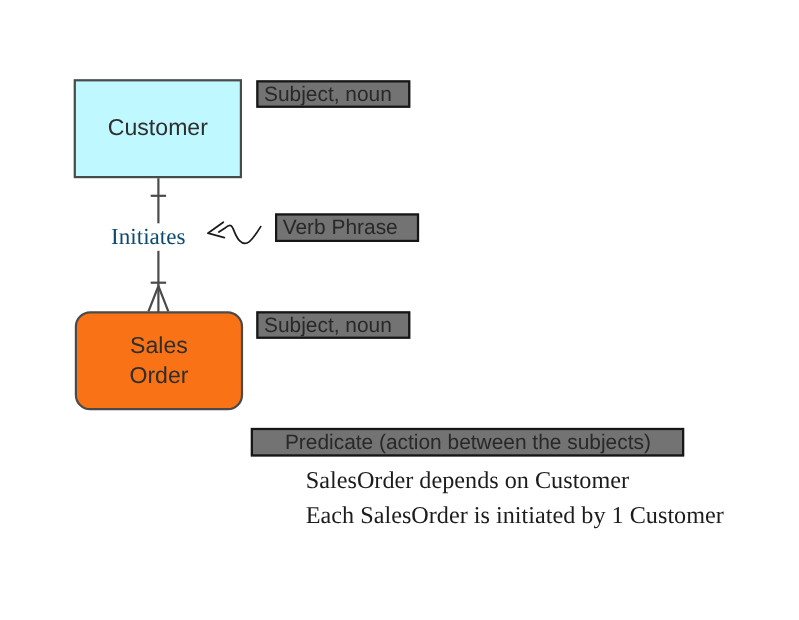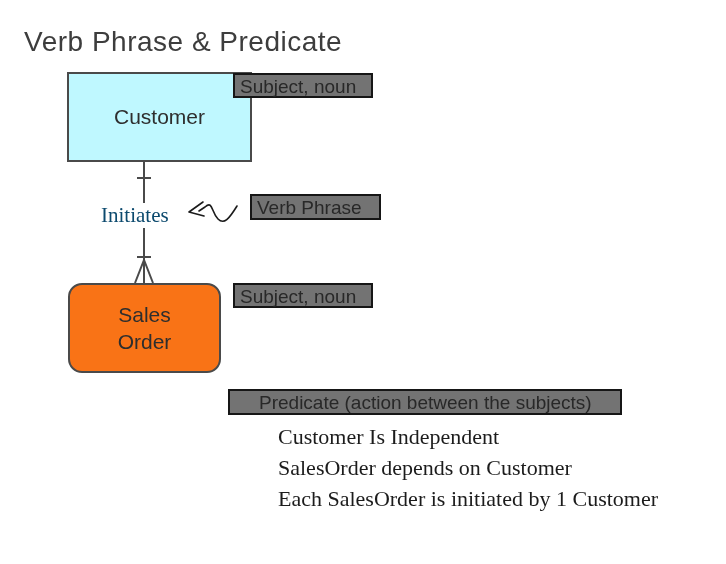--- a/index.html
+++ b/index.html
@@ -9,21 +9,21 @@
   }
   .title{
     position:absolute;left:24px;top:26px;
     font-size:28px;color:#3d3d3d;letter-spacing:0.5px;
   }
   .entity{
     position:absolute;display:flex;align-items:center;justify-content:center;
     border:2px solid #4a4a4a;color:#2e2e2e;font-size:21px;text-align:center;
     box-sizing:border-box;
   }
-  .entity.customer{left:67px;top:72px;width:185px;height:90px;background:#bff8ff;}
+  .entity.customer{left:67px;top:72px;width:153px;height:90px;background:#bff8ff;}
   .entity.sales-order{left:68px;top:283px;width:153px;height:90px;background:#f97316;border-radius:14px;line-height:27px;}
   .callout{
     position:absolute;border:2px solid #161616;background:#737373;color:#282828;
     font-size:19px;line-height:21px;padding:1px 0 0 5px;box-sizing:border-box;white-space:nowrap;
   }
   .callout.subject-top{left:233px;top:73px;width:140px;height:25px;}
   .callout.verb-phrase{left:250px;top:194px;width:131px;height:26px;}
   .callout.subject-bottom{left:233px;top:283px;width:140px;height:25px;}
   .callout.predicate{left:228px;top:389px;width:394px;height:26px;padding-left:29px;}
   .rel-label{
@@ -37,21 +37,20 @@
     position:absolute;left:278px;top:421px;z-index:1;
     font-family:"Liberation Serif",serif;font-size:22px;color:#1c1c1c;
   }
   .predicate-lines div{height:31px;line-height:31px;white-space:nowrap;}
 </style>
 </head>
 <body>
 
 <div class="canvas">
 
-  <div class="title">Verb Phrase &amp; Predicate</div>
 
   <svg class="overlay" width="726" height="564" viewBox="0 0 726 564">
     <g stroke="#4a4a4a" stroke-width="2" fill="none">
       <line x1="144" y1="162" x2="144" y2="284"></line>
       <line x1="137" y1="178" x2="151" y2="178"></line>
       <line x1="137" y1="257" x2="151" y2="257"></line>
       <path d="M 135 283 L 144 260 L 153 283"></path>
     </g>
     <g stroke="#1b1b1b" stroke-width="1.6" fill="none" stroke-linecap="round" stroke-linejoin="round">
       <path d="M 237 206 C 229 219 224 225 218 219 C 211 212 213 200 205 207 L 199 211"></path>
@@ -74,18 +73,17 @@
 
   <div class="callout subject-top">Subject, noun</div>
 
   <div class="callout verb-phrase">Verb Phrase</div>
 
   <div class="callout subject-bottom">Subject, noun</div>
 
   <div class="callout predicate">Predicate (action between the subjects)</div>
 
   <div class="predicate-lines">
-    <div>Customer Is Independent</div>
     <div>SalesOrder depends on Customer</div>
     <div>Each SalesOrder is initiated by 1 Customer</div>
   </div>
 
 </div>
 
 </body></html>

